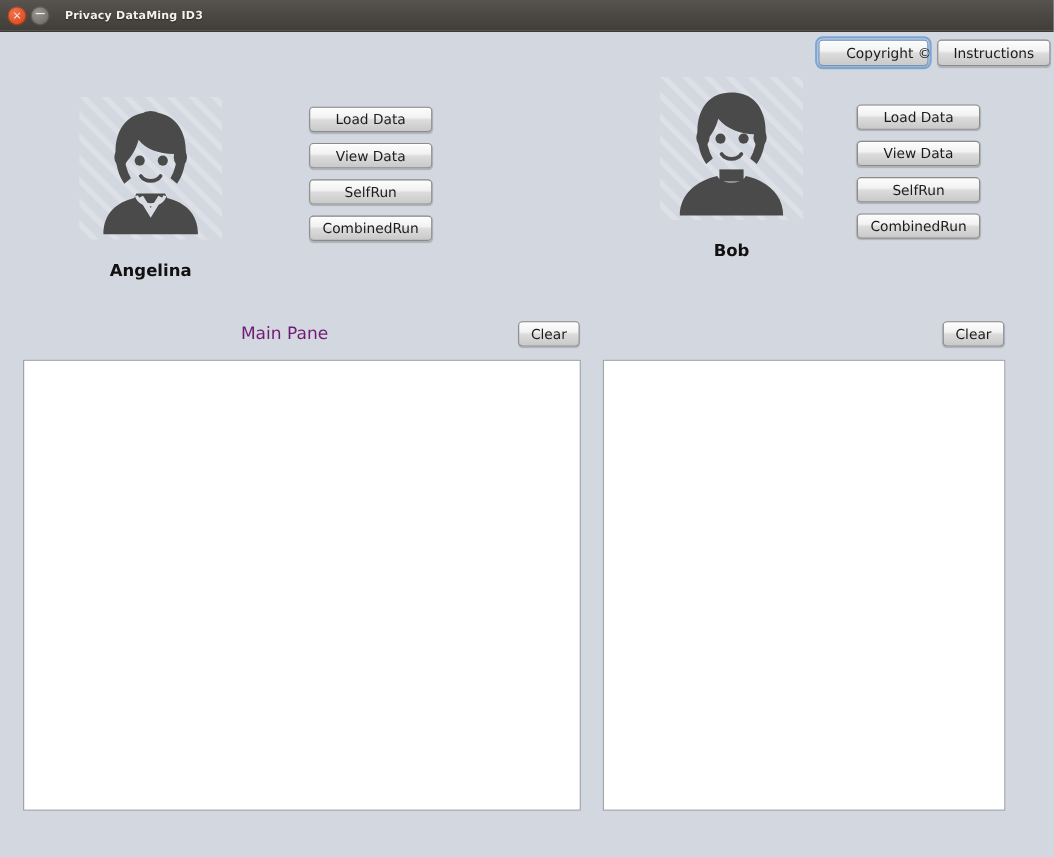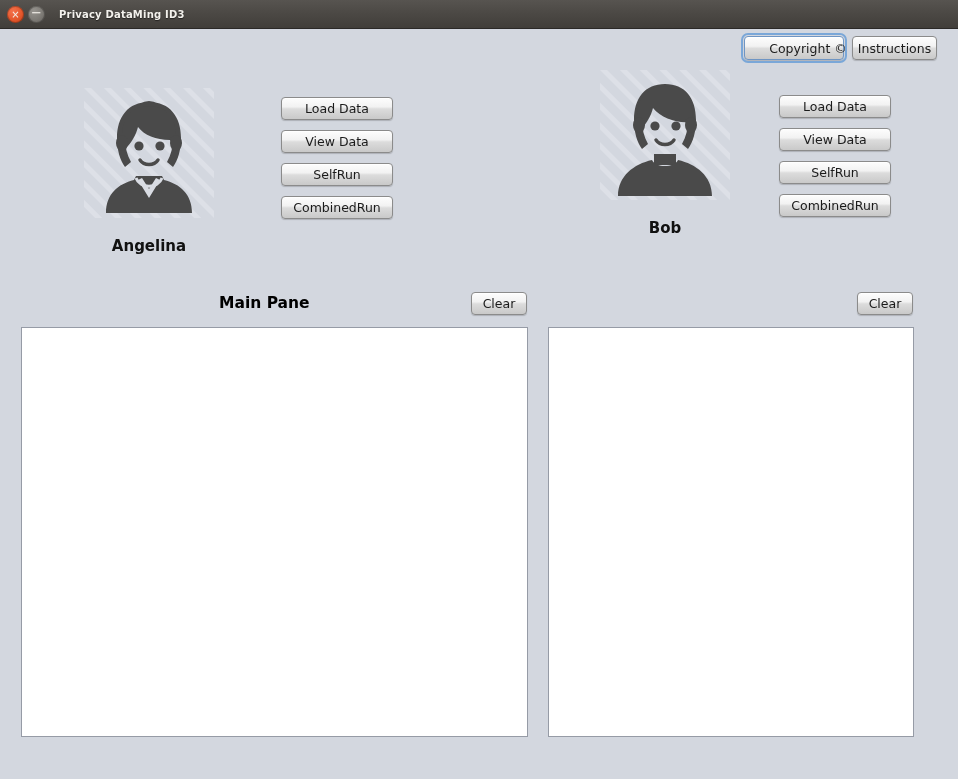--- a/index.html
+++ b/index.html
@@ -94,25 +94,25 @@
     outline-offset: 1px;
     border-color: #6f95c3;
   }
 
   
   .topbtn {
     position: absolute;
     height: 24px;
   }
   #btn-copyright { left: 744px; top: 36px; width: 100px; padding-left: 28px; }
-  #btn-instructions { left: 852px; top: 36px; width: 85px; }
+  #btn-instructions { left: 852px; top: 36px; width: 103px; }
 
   
   .person { position: absolute; }
-  #person-angelina { left: 84px; top: 88px; }
+  #person-angelina { left: 72px; top: 88px; }
   #person-bob { left: 600px; top: 70px; }
 
   .avatar {
     width: 130px;
     height: 130px;
     position: relative;
     display: block;
   }
   .person-name {
     width: 130px;
@@ -137,22 +137,22 @@
   #actions-bob .btn { width: 112px; }
 
   
   .pane-header {
     position: absolute;
     display: flex;
     align-items: center;
   }
   .pane-title {
     font-size: 15.5px;
-    font-weight: bold;
-    color: #000000;
+    font-weight: normal;
+    color: #701a75;
     font-family: "DejaVu Sans", "Liberation Sans", sans-serif;
     user-select: none;
     white-space: nowrap;
     text-align: center;
   }
   #header-main { left: 219px; top: 294px; }
   #header-mi   { left: 613px; top: 294px; }
   #btn-clear-main { position: absolute; left: 471px; top: 292px; width: 56px; height: 23px; }
   #btn-clear-mi   { position: absolute; left: 857px; top: 292px; width: 56px; height: 23px; }
 

